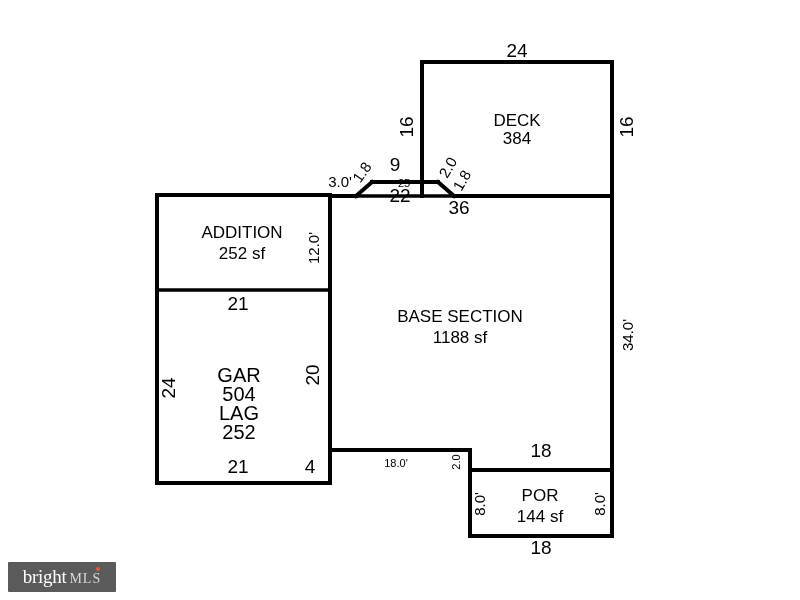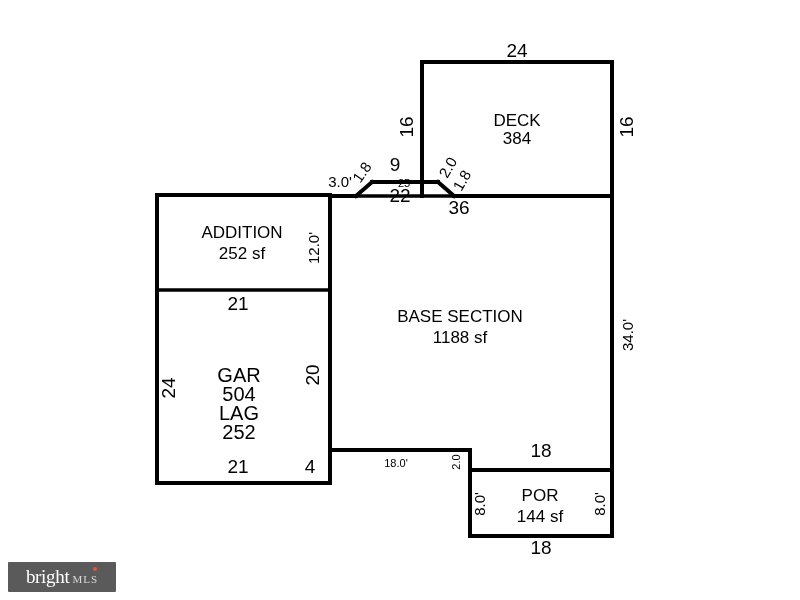--- a/index.html
+++ b/index.html
@@ -100,21 +100,21 @@
     right: 1px;
     top: 1px;
     width: 4px;
     height: 4px;
     border-radius: 50%;
     background: #e8553a;
   }
   .wm-mls {
     color: #d8d8d8;
     font-family: "Liberation Serif", serif;
-    font-size: 11px;
+    font-size: 14px;
     letter-spacing: 1px;
   }
 </style>
 </head>
 <body>
 
 <div id="plan-root">
 
   <svg id="floorplan" viewBox="0 0 800 600">
 

